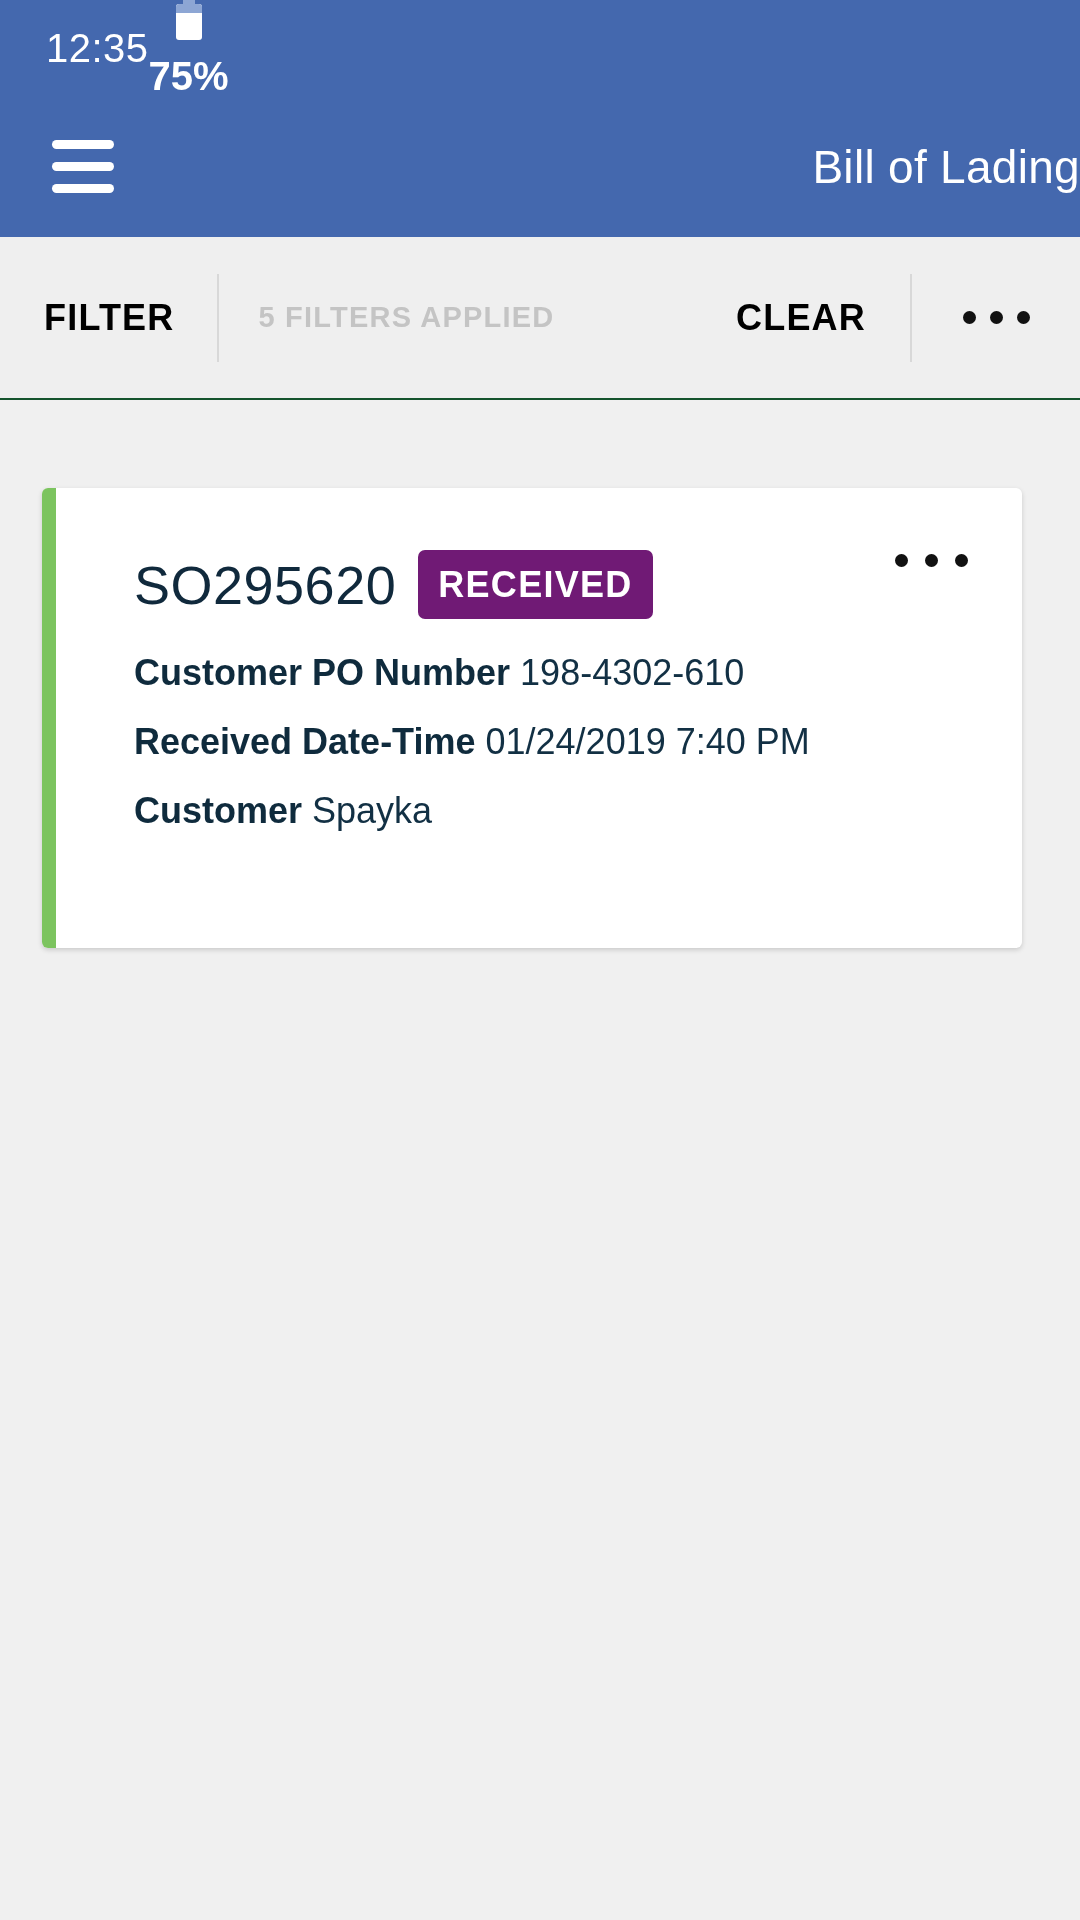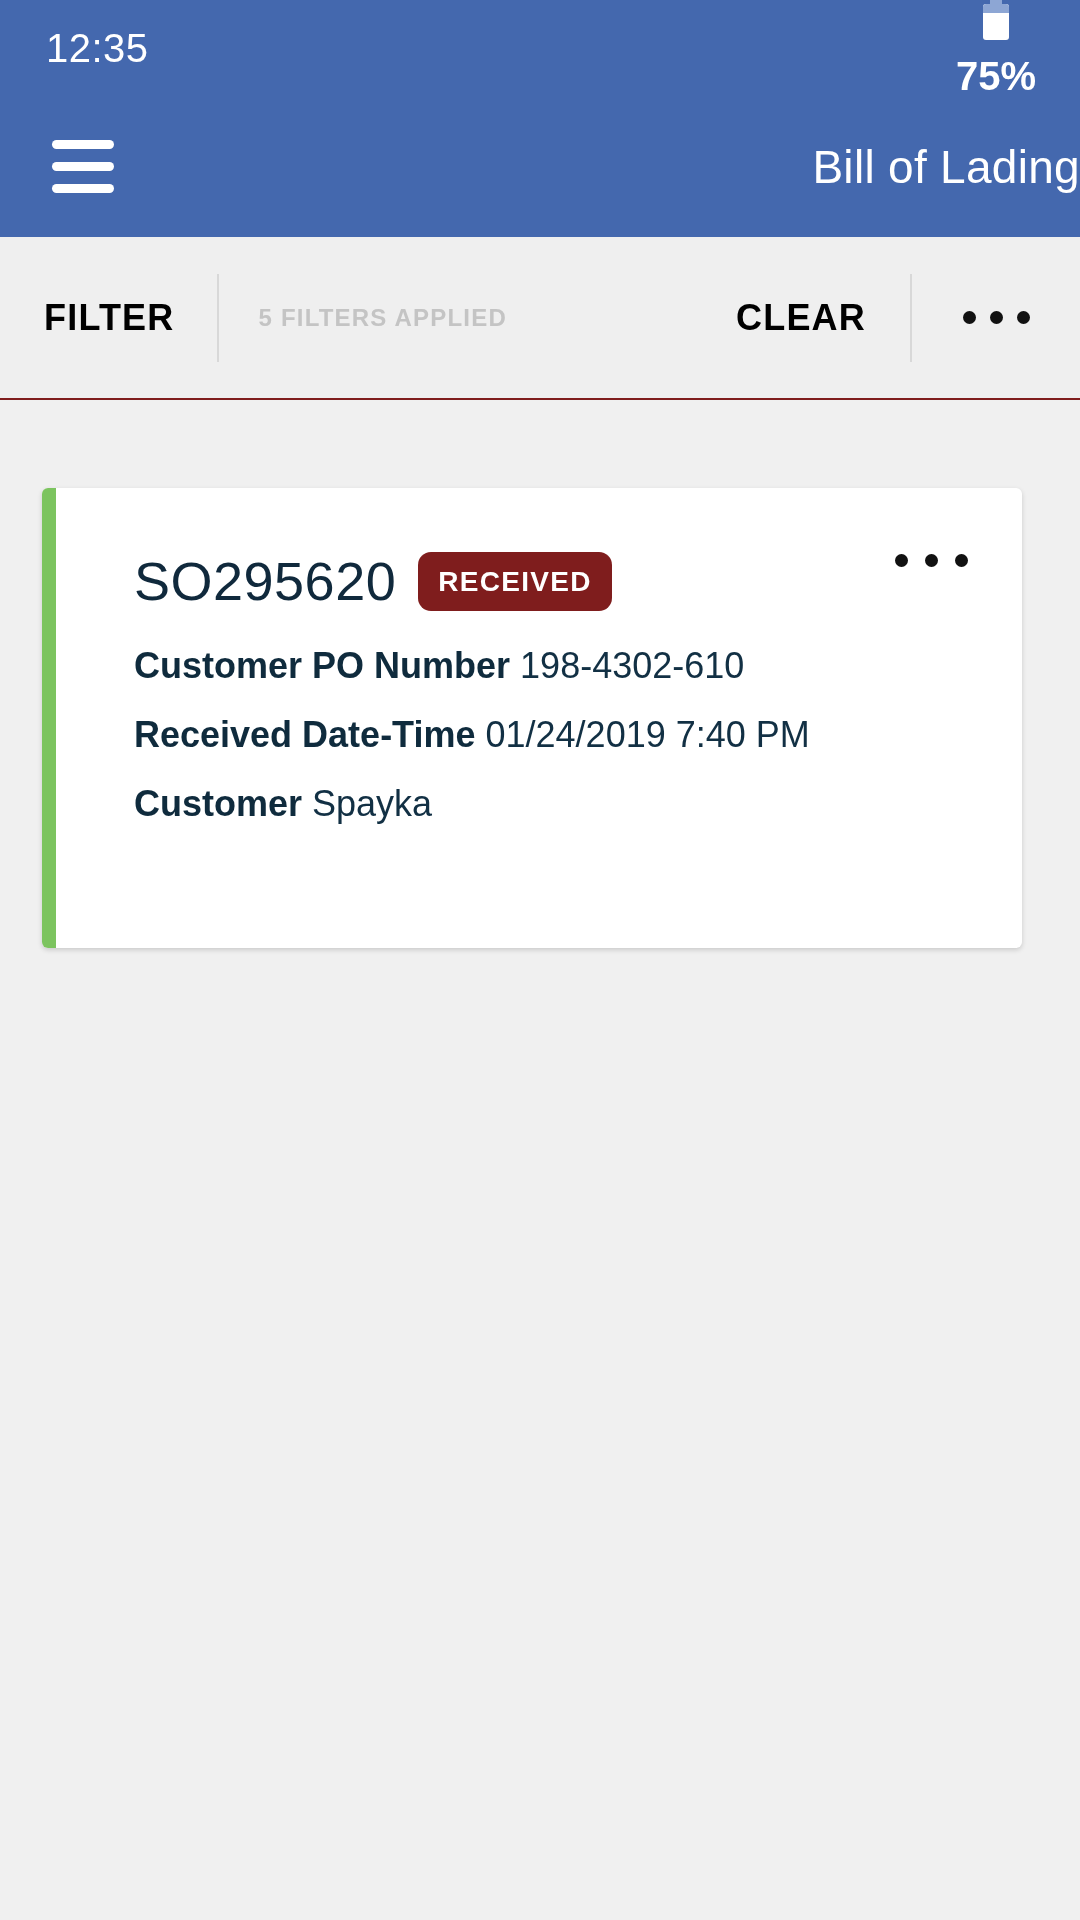--- a/index.html
+++ b/index.html
@@ -9,21 +9,20 @@
     font-family:"Liberation Sans", sans-serif;
     overflow:hidden;
   }
 
   
   #status-bar{
     height:96px;
     background:#4468ae;
     display:flex;
     align-items:center;
-    justify-content:space-between;
     padding:0 44px 0 46px;
   }
   #status-time{
     color:#ffffff;
     font-size:40px;
     letter-spacing:.5px;
   }
   #status-right{
     display:flex;
     align-items:center;
@@ -89,41 +88,41 @@
     color:#ffffff;
     font-size:46px;
     margin-left:50px;
     letter-spacing:.3px;
   }
 
   
   #filter-bar{
     height:163px;
     background:#efefef;
-    border-bottom:2px solid #7f1d1d;
+    border-bottom:2px solid #14532d;
     display:flex;
     align-items:center;
     position:relative;
   }
   #filter-button{
     color:#000000;
     font-size:36px;
     font-weight:bold;
     letter-spacing:1.2px;
     padding-left:44px;
     cursor:pointer;
   }
   .vdiv{
     width:2px;
     height:88px;
     background:#d8d8d8;
   }
   #filters-applied{
     color:#c4c4c4;
-    font-size:24px;
+    font-size:29px;
     font-weight:bold;
     letter-spacing:1.2px;
     flex:1;
     padding-left:40px;
   }
   #clear-button{
     color:#000000;
     font-size:36px;
     font-weight:bold;
     letter-spacing:1.2px;
@@ -170,27 +169,27 @@
     gap:22px;
     padding-left:44px;
   }
   #card-title{
     color:#10293c;
     font-size:54px;
     font-weight:300;
     letter-spacing:.5px;
   }
   #status-badge{
-    background:#7f1d1d;
-    color:#ffffff;
-    font-size:28px;
+    background:#701a75;
+    color:#ffffff;
+    font-size:36px;
     font-weight:bold;
     letter-spacing:1.3px;
     padding:14px 20px 13px 20px;
-    border-radius:13px;
+    border-radius:7px;
   }
   #card-overflow{
     position:absolute;
     top:52px;
     right:40px;
     display:flex;
     align-items:center;
     gap:17px;
     padding:14px;
     cursor:pointer;

